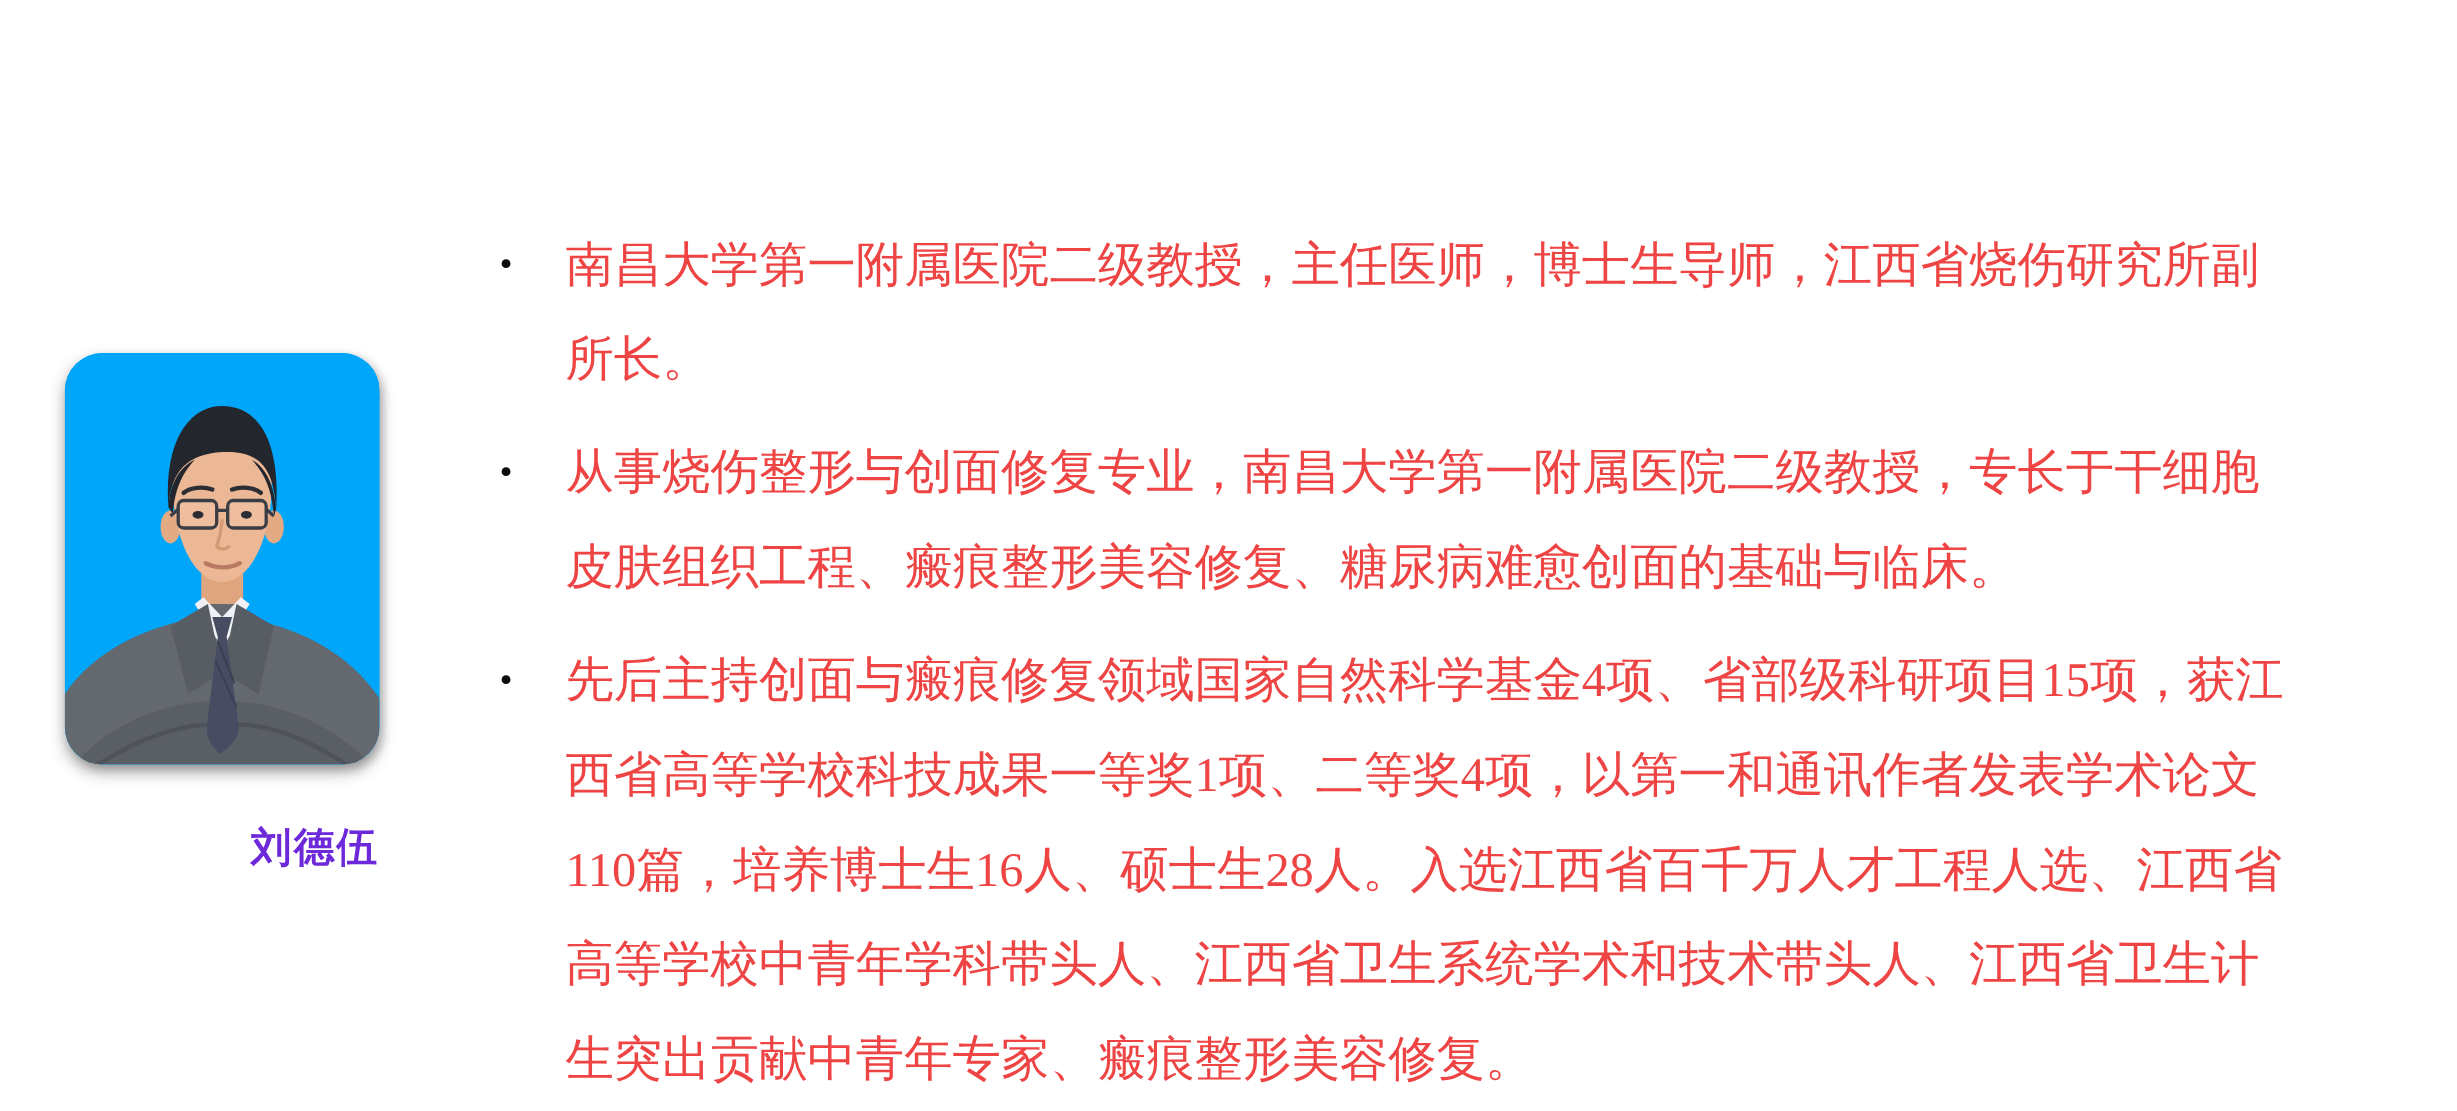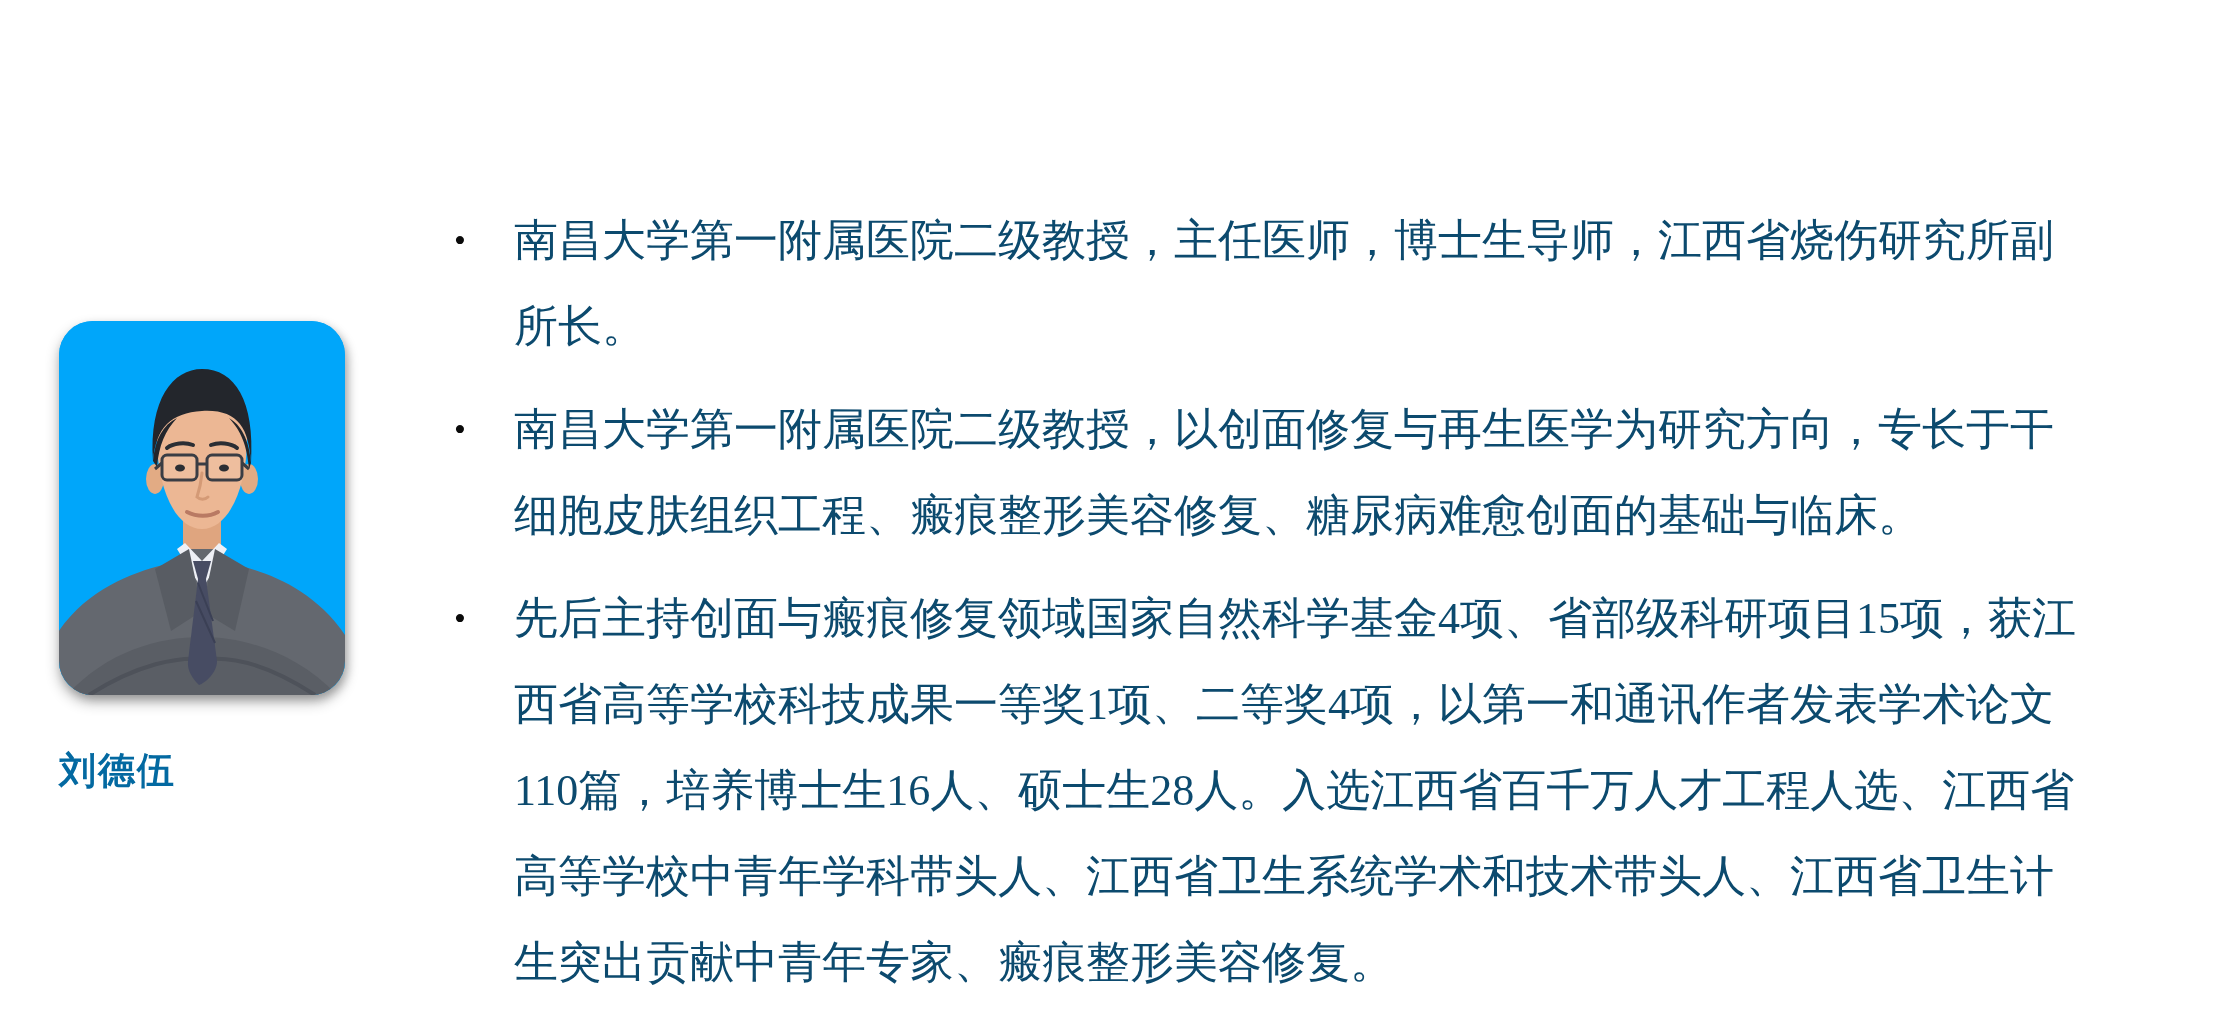--- a/index.html
+++ b/index.html
@@ -22,24 +22,24 @@
     border-radius: 34px;
     overflow: hidden;
     box-shadow: 0 7px 14px rgba(0,0,0,0.30), 3px 4px 8px rgba(0,0,0,0.18);
     background: #00A6FA;
   }
   .photo-card svg { display: block; width: 100%; height: 100%; }
   .person-name {
     position: absolute;
     left: 59px; top: 746px;
     width: 286px;
-    text-align: left;
+    text-align: right;
     font-size: 37px;
     font-weight: bold;
-    color: #0369a1;
+    color: #6d28d9;
     letter-spacing: 2px;
   }
   
   .bullet-list {
     position: absolute;
     left: 448px; top: 198px;
     width: 1632px;
     list-style: none;
   }
   .bullet-item {
@@ -53,21 +53,21 @@
     font-size: 34px;
     line-height: 86px;
     padding-left: 6px;
     color: #0a0a0a;
   }
   .bullet-text {
     flex: 1 1 auto;
     font-size: 44px;
     line-height: 86px;
     text-align: left;
-    color: #0c4a6e;
+    color: #ef4444;
   }
 </style>
 </head>
 <body>
 
 <div class="slide">
 
   <div class="photo-card">
     <svg viewBox="0 0 286 374" xmlns="http://www.w3.org/2000/svg">
 
@@ -121,21 +121,21 @@
 
   <div class="person-name">刘德伍</div>
 
   <ul class="bullet-list">
     <li class="bullet-item">
       <span class="bullet-marker">•</span>
       <span class="bullet-text">南昌大学第一附属医院二级教授，主任医师，博士生导师，江西省烧伤研究所副所长。</span>
     </li>
     <li class="bullet-item">
       <span class="bullet-marker">•</span>
-      <span class="bullet-text">南昌大学第一附属医院二级教授，以创面修复与再生医学为研究方向，专长于干细胞皮肤组织工程、瘢痕整形美容修复、糖尿病难愈创面的基础与临床。</span>
+      <span class="bullet-text">从事烧伤整形与创面修复专业，南昌大学第一附属医院二级教授，专长于干细胞皮肤组织工程、瘢痕整形美容修复、糖尿病难愈创面的基础与临床。</span>
     </li>
     <li class="bullet-item">
       <span class="bullet-marker">•</span>
       <span class="bullet-text">先后主持创面与瘢痕修复领域国家自然科学基金4项、省部级科研项目15项，获江西省高等学校科技成果一等奖1项、二等奖4项，以第一和通讯作者发表学术论文110篇，培养博士生16人、硕士生28人。入选江西省百千万人才工程人选、江西省高等学校中青年学科带头人、江西省卫生系统学术和技术带头人、江西省卫生计生突出贡献中青年专家、瘢痕整形美容修复。</span>
     </li>
   </ul>
 
 </div>
 
 </body></html>

